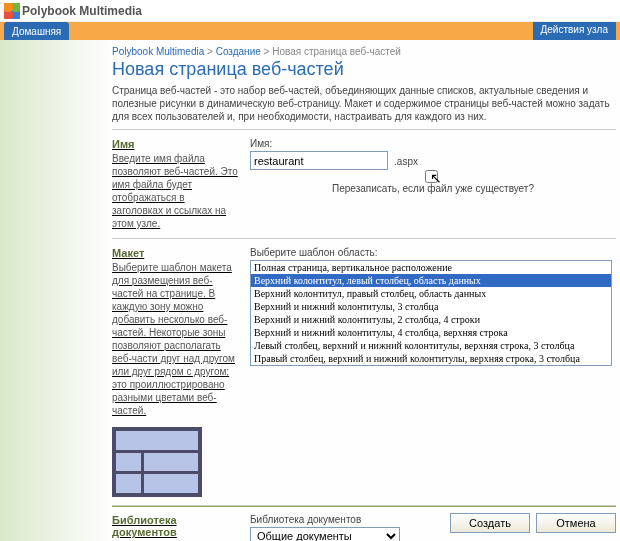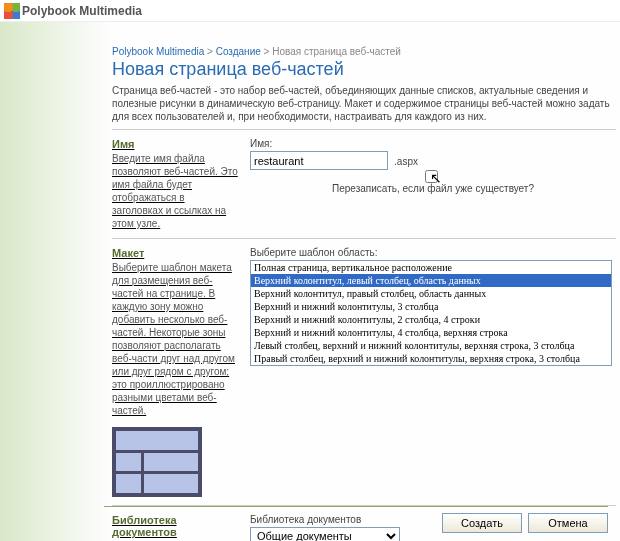--- a/index.html
+++ b/index.html
@@ -125,21 +125,21 @@
     background: #fff;
   }
   .button-bar {
     position: absolute;
     bottom: 6px;
     right: 10px;
     display: flex;
     gap: 6px;
     border-top: 1px solid #8fa868;
     width: 504px;
-    left: 104px;
+    left: 112px;
     justify-content: flex-end;
     padding-top: 6px;
     height: 22px;
   }
   .btn {
     border: 1px solid #7f9db9;
     background: linear-gradient(#fff, #ece9d8);
     font-size: 11px;
     width: 80px;
     height: 20px;
@@ -158,20 +158,28 @@
 </head>
 <body>
 
 <div class="page">
 
   <div class="header">
     <div class="logo"></div>
     <span class="header-title">Polybook Multimedia</span>
   </div>
 
+  <div class="tabbar">
+    <div class="tab">
+      <span>Домашняя</span>
+    </div>
+    <div class="site-actions">
+      <span>Действия узла</span>
+    </div>
+  </div>
 
   <div class="content">
     <div class="breadcrumb">
       <a>Polybook Multimedia</a>
       <span>&gt;</span>
       <a>Создание</a>
       <span>&gt;</span>
       <span>Новая страница веб-частей</span>
     </div>
     <div class="page-title">Новая страница веб-частей</div>

